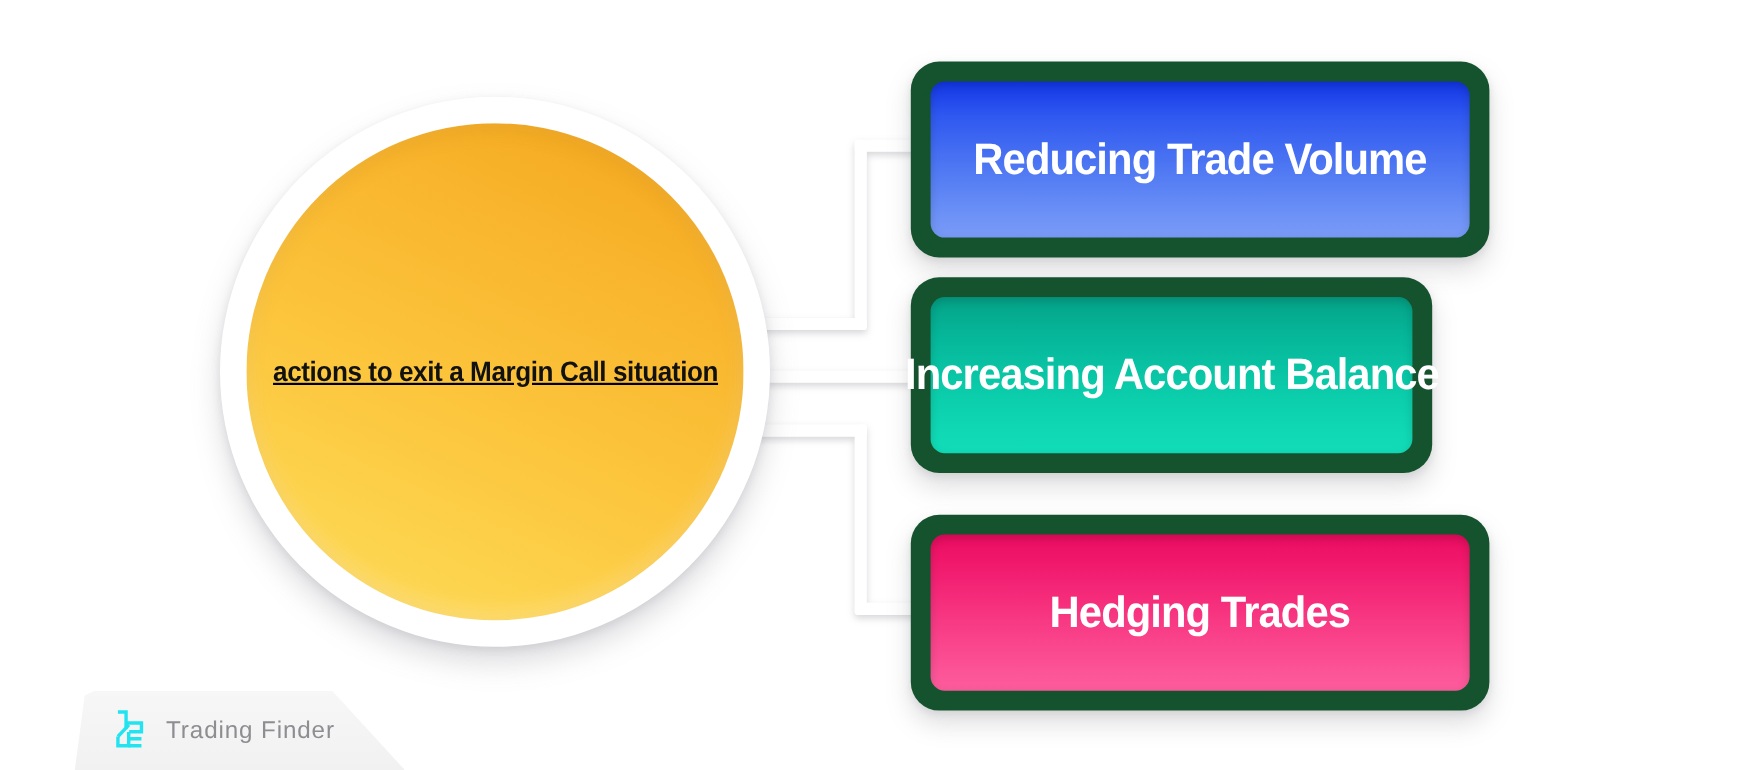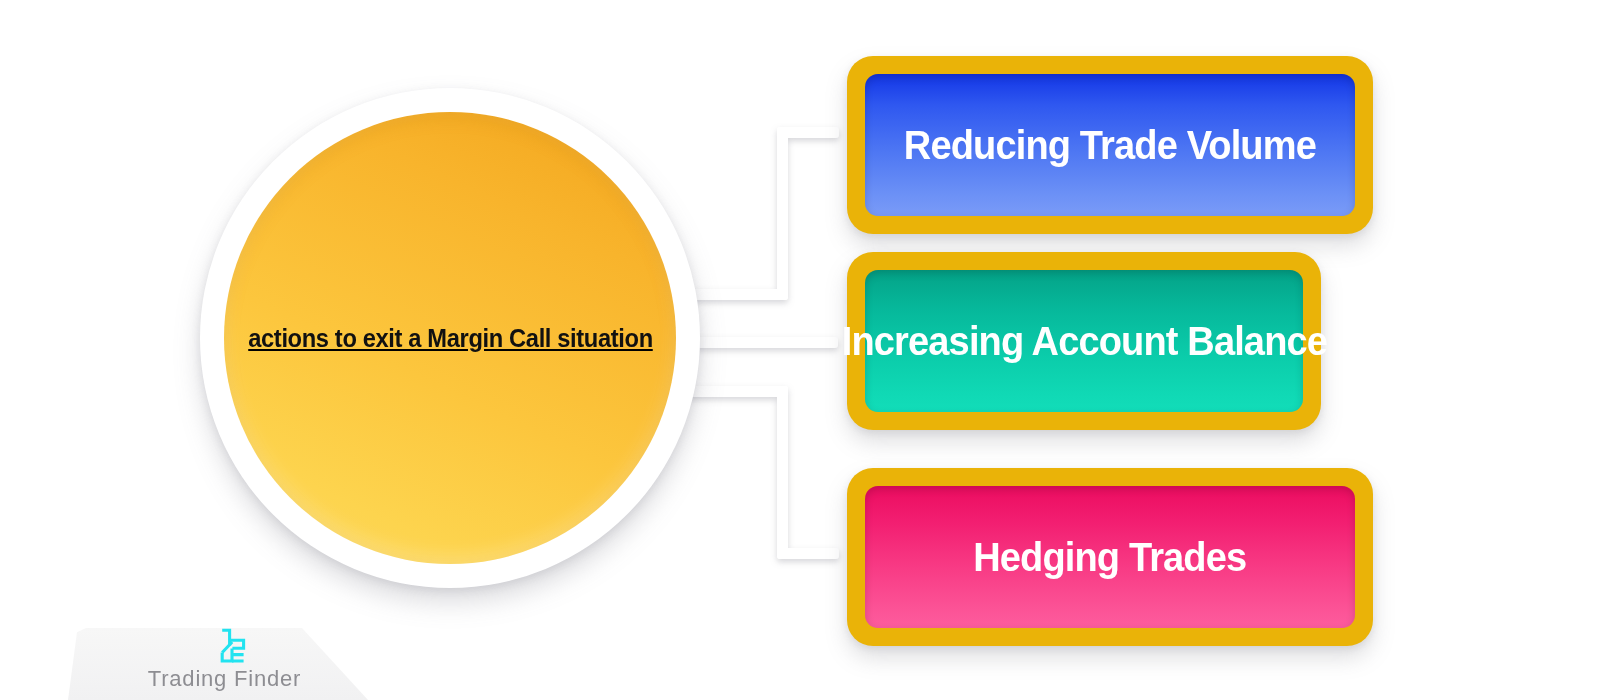--- a/index.html
+++ b/index.html
@@ -77,26 +77,25 @@
     height: 700px;
     z-index: 2;
     pointer-events: none;
   }
 
   
   .node {
     position: absolute;
     z-index: 4;
     border-radius: 26px;
-    background: #eab308;
+    background: #14532d;
     padding: 18px 18px;
     box-shadow:
       0 12px 22px rgba(120,120,130,0.24),
       0 3px 7px rgba(120,120,130,0.14);
-    margin-left: 19px;
   }
 
   .node-inner {
     width: 100%;
     height: 100%;
     border-radius: 13px;
     display: flex;
     align-items: center;
     justify-content: center;
     box-shadow: inset 0 3px 9px rgba(0,0,0,0.16);
@@ -132,21 +131,20 @@
     position: absolute;
     left: 68px;
     top: 628px;
     width: 300px;
     height: 72px;
     background: linear-gradient(180deg, #f7f7f7 0%, #f1f1f2 100%);
     clip-path: polygon(3% 6%, 6% 0%, 78% 0%, 100% 100%, 0% 100%);
     display: flex;
     align-items: center;
     z-index: 6;
-    flex-direction: column;
   }
 
   .logo-mark {
     margin-left: 36px;
     width: 34px;
     height: 38px;
     flex: 0 0 auto;
   }
 
   .logo-text {

